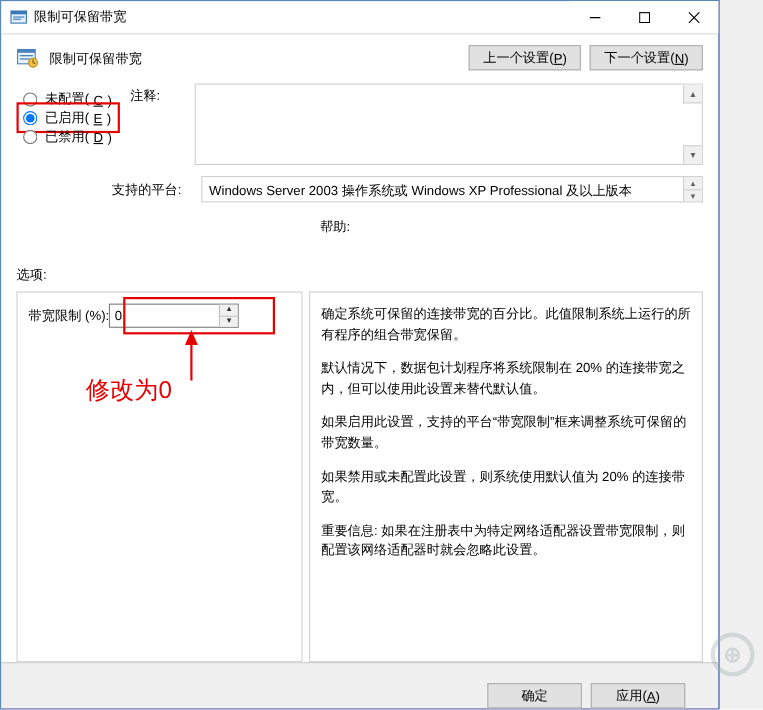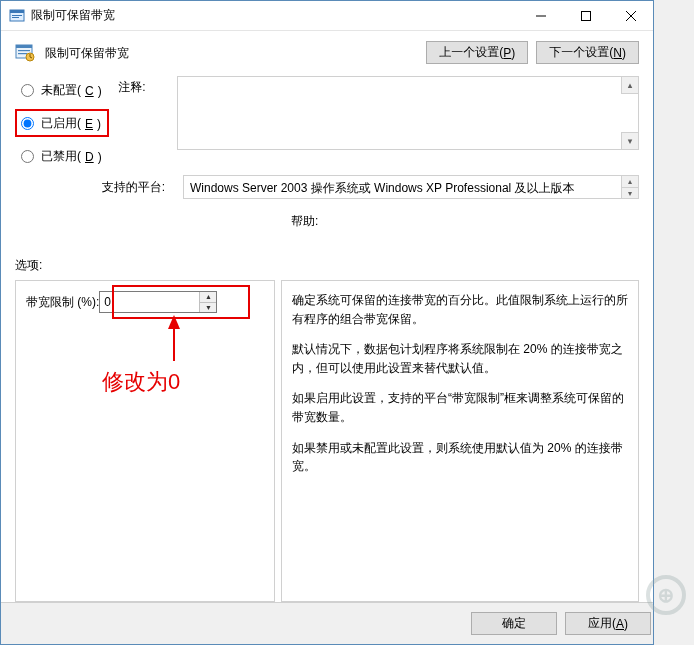--- a/index.html
+++ b/index.html
@@ -97,21 +97,21 @@
   .config-row .label-col {
     width: 110px;
     text-align: center;
     padding-right: 18px;
     padding-top: 3px;
   }
   .radio-col {
     width: 90px;
     display: flex;
     flex-direction: column;
-    gap: 16px;
+    gap: 0;
     padding-top: 6px;
     padding-left: 6px;
   }
   .radio-item {
     display: flex;
     align-items: center;
     gap: 4px;
     font-size: 12px;
     position: relative;
   }
@@ -246,23 +246,23 @@
   .arrow-svg {
     position: absolute;
     pointer-events: none;
   }
 
   .bottombar {
     height: 42px;
     border-top: 1px solid #d0d0d0;
     background: #f0f0f0;
     display: flex;
-    align-items: center;
+    align-items: flex-end;
     justify-content: flex-end;
-    padding: 0 2px;
+    padding: 0 30px;
     gap: 8px;
   }
 
   .watermark {
     position: absolute;
     right: 8px; bottom: 30px;
     display: flex; align-items: center; gap: 8px;
     opacity: 0.35;
     pointer-events: none;
   }
@@ -380,28 +380,29 @@
         </div>
 
         <svg class="arrow-svg" width="60" height="60" style="left:130px; top:30px;">
           <defs>
             <marker id="ah" markerWidth="8" markerHeight="8" refX="6" refY="3" orient="auto">
               <path d="M0,0 L7,3 L0,6 Z" fill="#e60000"></path>
             </marker>
           </defs>
           <line x1="28" y1="50" x2="28" y2="6" stroke="#e60000" stroke-width="2" marker-end="url(#ah)"></line>
         </svg>
-        <div class="annotation" style="left:62px; top:86px;margin-left:24px;">修改为0</div>
+        <div class="annotation" style="left:62px; top:74px;">修改为0</div>
       </div>
 
       <div class="pane right">
         <p>确定系统可保留的连接带宽的百分比。此值限制系统上运行的所有程序的组合带宽保留。</p>
         <p>默认情况下，数据包计划程序将系统限制在 20% 的连接带宽之内，但可以使用此设置来替代默认值。</p>
         <p>如果启用此设置，支持的平台“带宽限制”框来调整系统可保留的带宽数量。</p>
         <p>如果禁用或未配置此设置，则系统使用默认值为 20% 的连接带宽。</p>
+        <p>重要信息: 如果在注册表中为特定网络适配器设置带宽限制，则配置该网络适配器时就会忽略此设置。</p>
       </div>
     </div>
 
   </div>
 
   <div class="bottombar">
     <button class="btn">确定</button>
     <button class="btn">应用(<u class="hk">A</u>)</button>
   </div>
 

